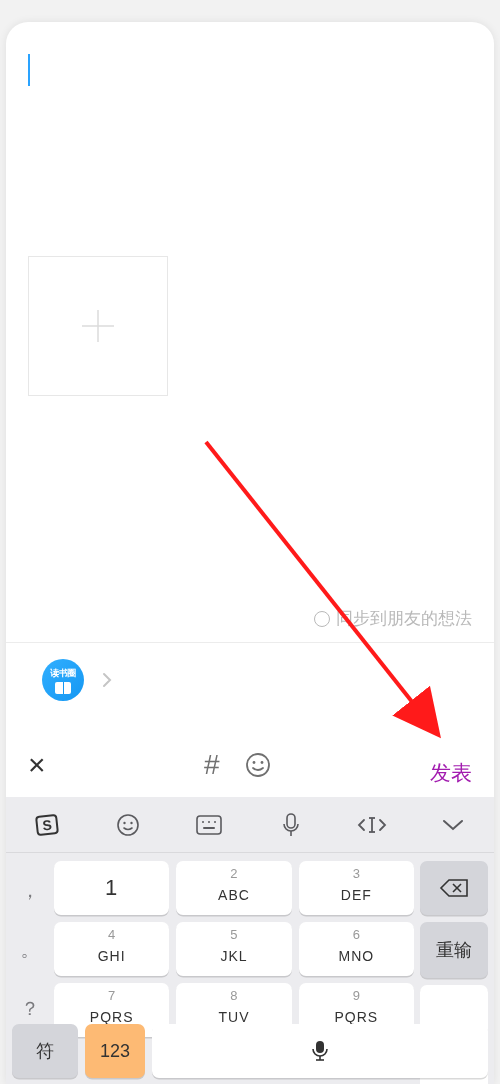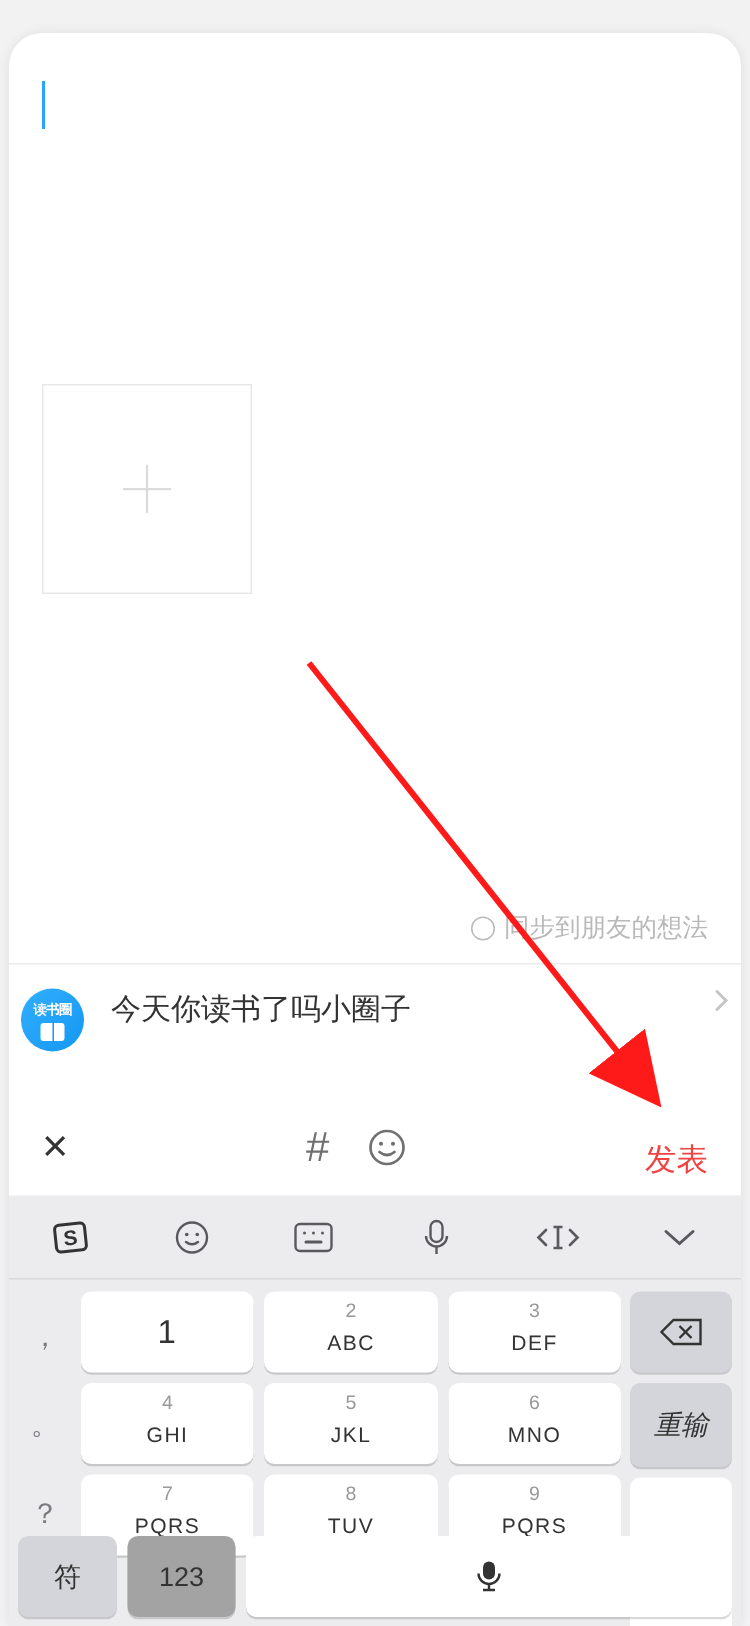--- a/index.html
+++ b/index.html
@@ -4,52 +4,52 @@
   <style>
     * { margin: 0; padding: 0; box-sizing: border-box; font-family: -apple-system, "PingFang SC", "Helvetica Neue", Arial, sans-serif; }
     body { width: 500px; height: 1084px; background: #f2f2f2; overflow: hidden; position: relative; }
     .card { position: absolute; top: 22px; left: 6px; right: 6px; bottom: 0; background: #fff; border-radius: 22px 22px 0 0; box-shadow: 0 0 8px rgba(0,0,0,0.08); overflow: hidden; }
     .compose { padding: 32px 22px 0; }
     .caret { width: 2px; height: 32px; background: #2aa3ff; }
     .add-photo { width: 140px; height: 140px; border: 1px solid #e7e7e7; margin-top: 170px; display: flex; align-items: center; justify-content: center; cursor: pointer; }
     .add-photo svg { opacity: 0.35; }
     .sync-row { position: absolute; top: 585px; right: 22px; display: flex; align-items: center; gap: 6px; color: #b9b9b9; font-size: 17px; }
     .sync-circle { width: 16px; height: 16px; border: 1.5px solid #b9b9b9; border-radius: 50%; }
-    .group-bar { position: absolute; top: 620px; left: 0; right: 0; border-top: 1px solid #ececec; background: #fff; display: flex; padding: 16px 8px; gap: 18px; cursor: pointer; }
+    .group-bar { position: absolute; top: 620px; left: 0; right: 0; border-top: 1px solid #ececec; background: #fff; display: flex; align-items: center; padding: 16px 36px; gap: 18px; cursor: pointer; }
     .group-ico { width: 42px; height: 42px; border-radius: 50%; background: linear-gradient(135deg,#31afff,#1597f2); display: flex; flex-direction: column; align-items: center; justify-content: center; color: #fff; }
     .grp-top { font-size: 9px; font-weight: 700; letter-spacing: -0.5px; }
     .grp-book { width: 16px; height: 12px; background:#fff; border-radius:2px; margin-top:2px; position:relative; }
     .grp-book::after{content:"";position:absolute;left:50%;top:0;bottom:0;width:1px;background:#1597f2;}
     .group-title { flex: 1; font-size: 20px; color: #333; }
     .group-chevron { color: #c5c5c5; }
     .toolbar { position: absolute; top: 712px; left: 0; right: 0; height: 62px; display: flex; align-items: center; padding: 0 22px; background:#fff; }
     .close-x { font-size: 30px; color: #333; cursor:pointer; line-height:1; }
     .hash { font-size: 28px; color: #707070; font-weight:400; margin-left:auto; margin-right:24px; cursor:pointer; }
     .emoji { color: #707070; cursor:pointer; display:flex; }
-    .publish { margin-left:auto; font-size: 21px; color: #ef4444; margin-top: 15px; }
+    .publish { margin-left:auto; font-size: 21px; color: #a21caf; margin-top: 15px; }
     .kb { position: absolute; top: 775px; left: 0; right: 0; bottom: 0; background: #ececef; }
     .kb-top { height: 56px; display: flex; align-items: center; justify-content: space-around; border-bottom: 1px solid #d9d9dc; }
     .kb-top .itm { display:flex; align-items:center; justify-content:center; width:60px; color:#5a5a5e; cursor:pointer; }
     .kb-main { display:flex; padding: 8px 6px; gap:6px; }
     .kb-left { display:flex; flex-direction:column; justify-content:space-around; width:36px; text-align:center; }
     .kb-left span { color:#7a7a7e; font-size:19px; }
     .kb-grid { flex:1; display:grid; grid-template-columns: repeat(3,1fr); grid-template-rows: repeat(4,1fr); gap:7px; }
     .key { background:#fff; border-radius:7px; box-shadow:0 1.5px 0 rgba(0,0,0,0.15); display:flex; flex-direction:column; align-items:center; justify-content:center; cursor:pointer; position:relative; height:54px; }
     .key .num { position:absolute; top:5px; font-size:13px; color:#999; }
     .key .ltr { font-size:14px; color:#333; font-weight:400; margin-top:14px; letter-spacing:1px; }
     .key.single .ltr { margin-top:0; font-size:22px; }
     .kb-right { width:68px; display:flex; flex-direction:column; gap:7px; }
     .key-alt { background:#d4d5da; border-radius:7px; box-shadow:0 1.5px 0 rgba(0,0,0,0.15); display:flex; align-items:center; justify-content:center; cursor:pointer; color:#333; font-size:18px; }
-    .key-alt.tall { flex:1;font-style:italic; }
+    .key-alt.tall { flex:1; }
     .key-alt.short { height:54px; }
     .key-alt.zero { background:#fff; flex:2; font-size:22px; }
     .kb-bottom { position:absolute; left:0; right:0; bottom:6px; display:flex; gap:7px; padding:0 6px; }
     .kb-bottom .bkey { height:54px; border-radius:7px; box-shadow:0 1.5px 0 rgba(0,0,0,0.15); display:flex; align-items:center; justify-content:center; cursor:pointer; font-size:18px; color:#333; }
     .bkey.sym { width:66px; background:#d4d5da; }
-    .bkey.n123 { width:72px; background:#a3a3a3; }
+    .bkey.n123 { width:60px; background:#fdba74; }
     .bkey.space { flex:1; background:#fff; }
     .arrow-annot { position:absolute; pointer-events:none; }
   </style>
 </head>
 <body>
 
 <div class="card">
 
   <div class="compose">
     <div class="caret"></div>
@@ -64,21 +64,20 @@
   <div class="sync-row">
     <span class="sync-circle"></span>
     <span>同步到朋友的想法</span>
   </div>
 
   <div class="group-bar">
     <div class="group-ico">
       <span class="grp-top">读书圈</span>
       <span class="grp-book"></span>
     </div>
-    <div class="group-title">今天你读书了吗小圈子</div>
     <svg class="group-chevron" width="10" height="16" viewBox="0 0 10 16">
       <polyline points="2,2 8,8 2,14" fill="none" stroke="#c5c5c5" stroke-width="2" stroke-linecap="round"></polyline>
     </svg>
   </div>
 
   <div class="toolbar">
     <span class="close-x">×</span>
     <span class="hash">#</span>
     <span class="emoji">
       <svg width="28" height="28" viewBox="0 0 28 28">

